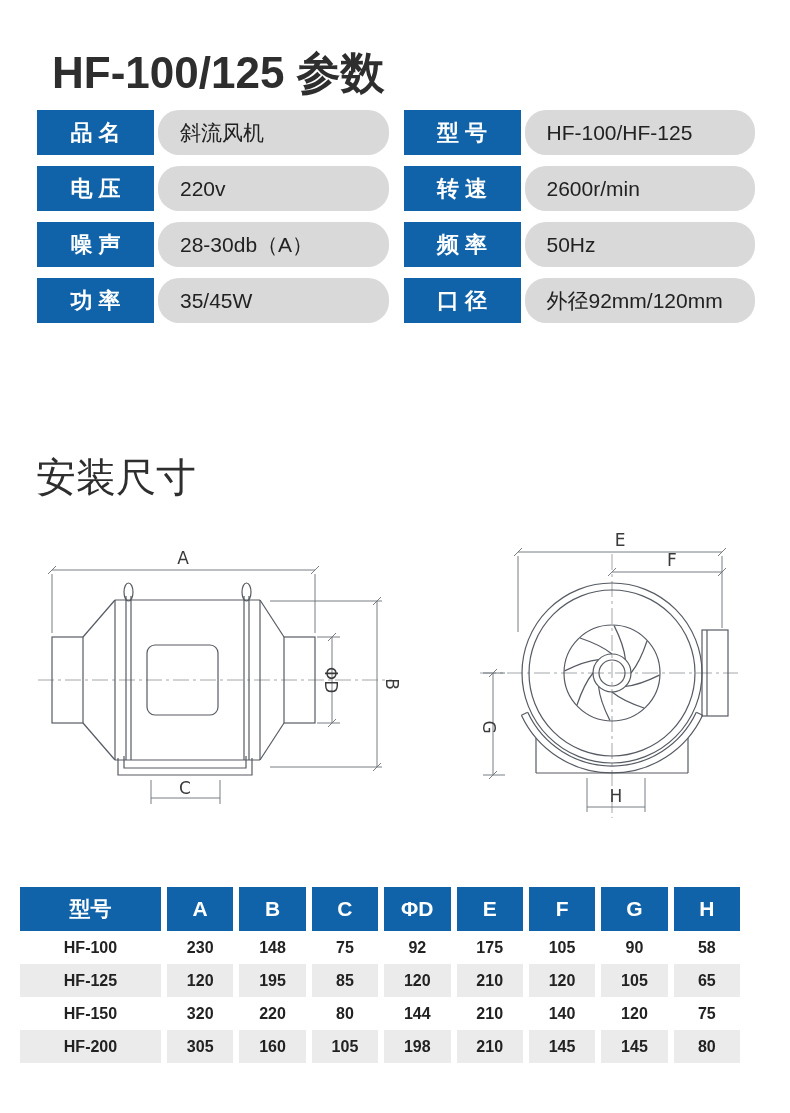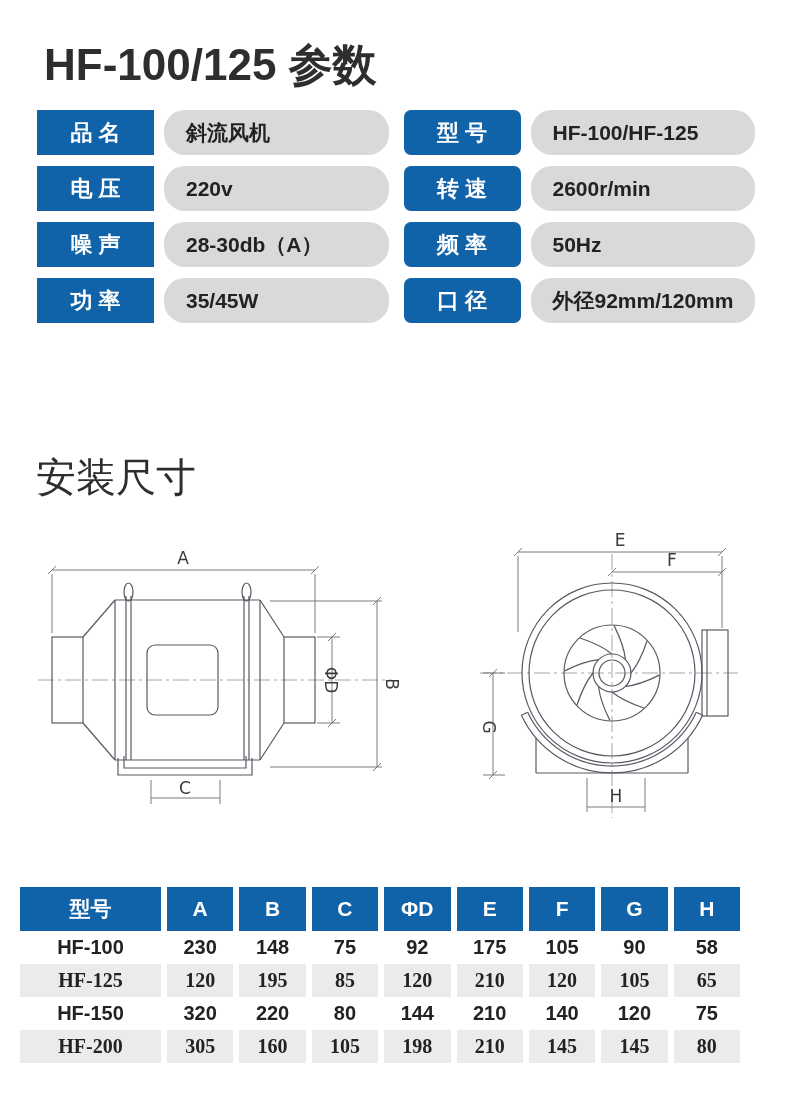--- a/index.html
+++ b/index.html
@@ -1,35 +1,35 @@
 <!DOCTYPE html>
 <html style="--blue: #1063a8; --value-bg: #d9d9d9; --alt-bg: #ebebeb;"><head>
 <meta charset="utf-8">
 <style>
   html,body{margin:0;padding:0;background:#ffffff;}
   body{
     width:790px;height:1113px;position:relative;overflow:hidden;
     font-family:"Liberation Sans","DejaVu Sans",sans-serif;
   }
   .title{
-    position:absolute;left:36px;top:28px;margin:8px;
+    position:absolute;left:36px;top:28px;margin:16px;
     font-size:44px;font-weight:700;color:#2e2e2e;letter-spacing:0;
   }
   
   .spec{position:absolute;left:37px;top:110px;width:718px;}
   .spec-row{display:flex;height:45px;margin-bottom:11px;}
   .cell-label{
     width:117px;flex:none;background:var(--blue,#1063a8);color:#fff;
     font-size:22px;font-weight:700;display:flex;align-items:center;justify-content:center;text-align:center;
   }
-  .cell-label.right{margin-left:15px;border-radius:7px;}
+  .cell-label.right{margin-left:15px;}
   .cell-value{
     flex:1;background:var(--value-bg,#d9d9d9);color:#222;
-    font-size:21px;font-weight:700;display:flex;align-items:center;
-    padding-left:22px;margin-left:10px;white-space:nowrap;border-radius:21px;
+    font-size:21px;font-weight:400;display:flex;align-items:center;
+    padding-left:22px;margin-left:4px;white-space:nowrap;border-radius:21px;
   }
   .install-title{
     position:absolute;left:36px;top:450px;margin:0;
     font-size:40px;font-weight:400;color:#2e2e2e;
   }
   
   .drawing{position:absolute;}
   #side-view{left:30px;top:530px;}
   #front-view{left:450px;top:520px;}
   svg{display:block;}
@@ -41,23 +41,23 @@
   .dtable{
     position:absolute;left:20px;top:887px;width:720px;
     display:grid;grid-template-columns:141px repeat(8,1fr);column-gap:6px;
   }
   .th{
     background:var(--blue,#1063a8);color:#fff;font-size:21px;font-weight:700;
     height:44px;display:flex;align-items:center;justify-content:center;
   }
   .td{
     height:33px;display:flex;align-items:center;justify-content:center;
-    font-size:20px;font-weight:700;color:#222;
-  }
-  .td.alt{background:var(--alt-bg,#ebebeb);font-family:Liberation Serif, serif;}
+    font-size:16px;font-weight:700;color:#222;
+  }
+  .td.alt{background:var(--alt-bg,#ebebeb);}
 </style>
 </head>
 <body>
 
 <h1 class="title">HF-100/125 参数</h1>
 
 <div class="spec" id="spec">
     <div class="spec-row">
       <div class="cell-label">品 名</div>
       <div class="cell-value">斜流风机</div>

